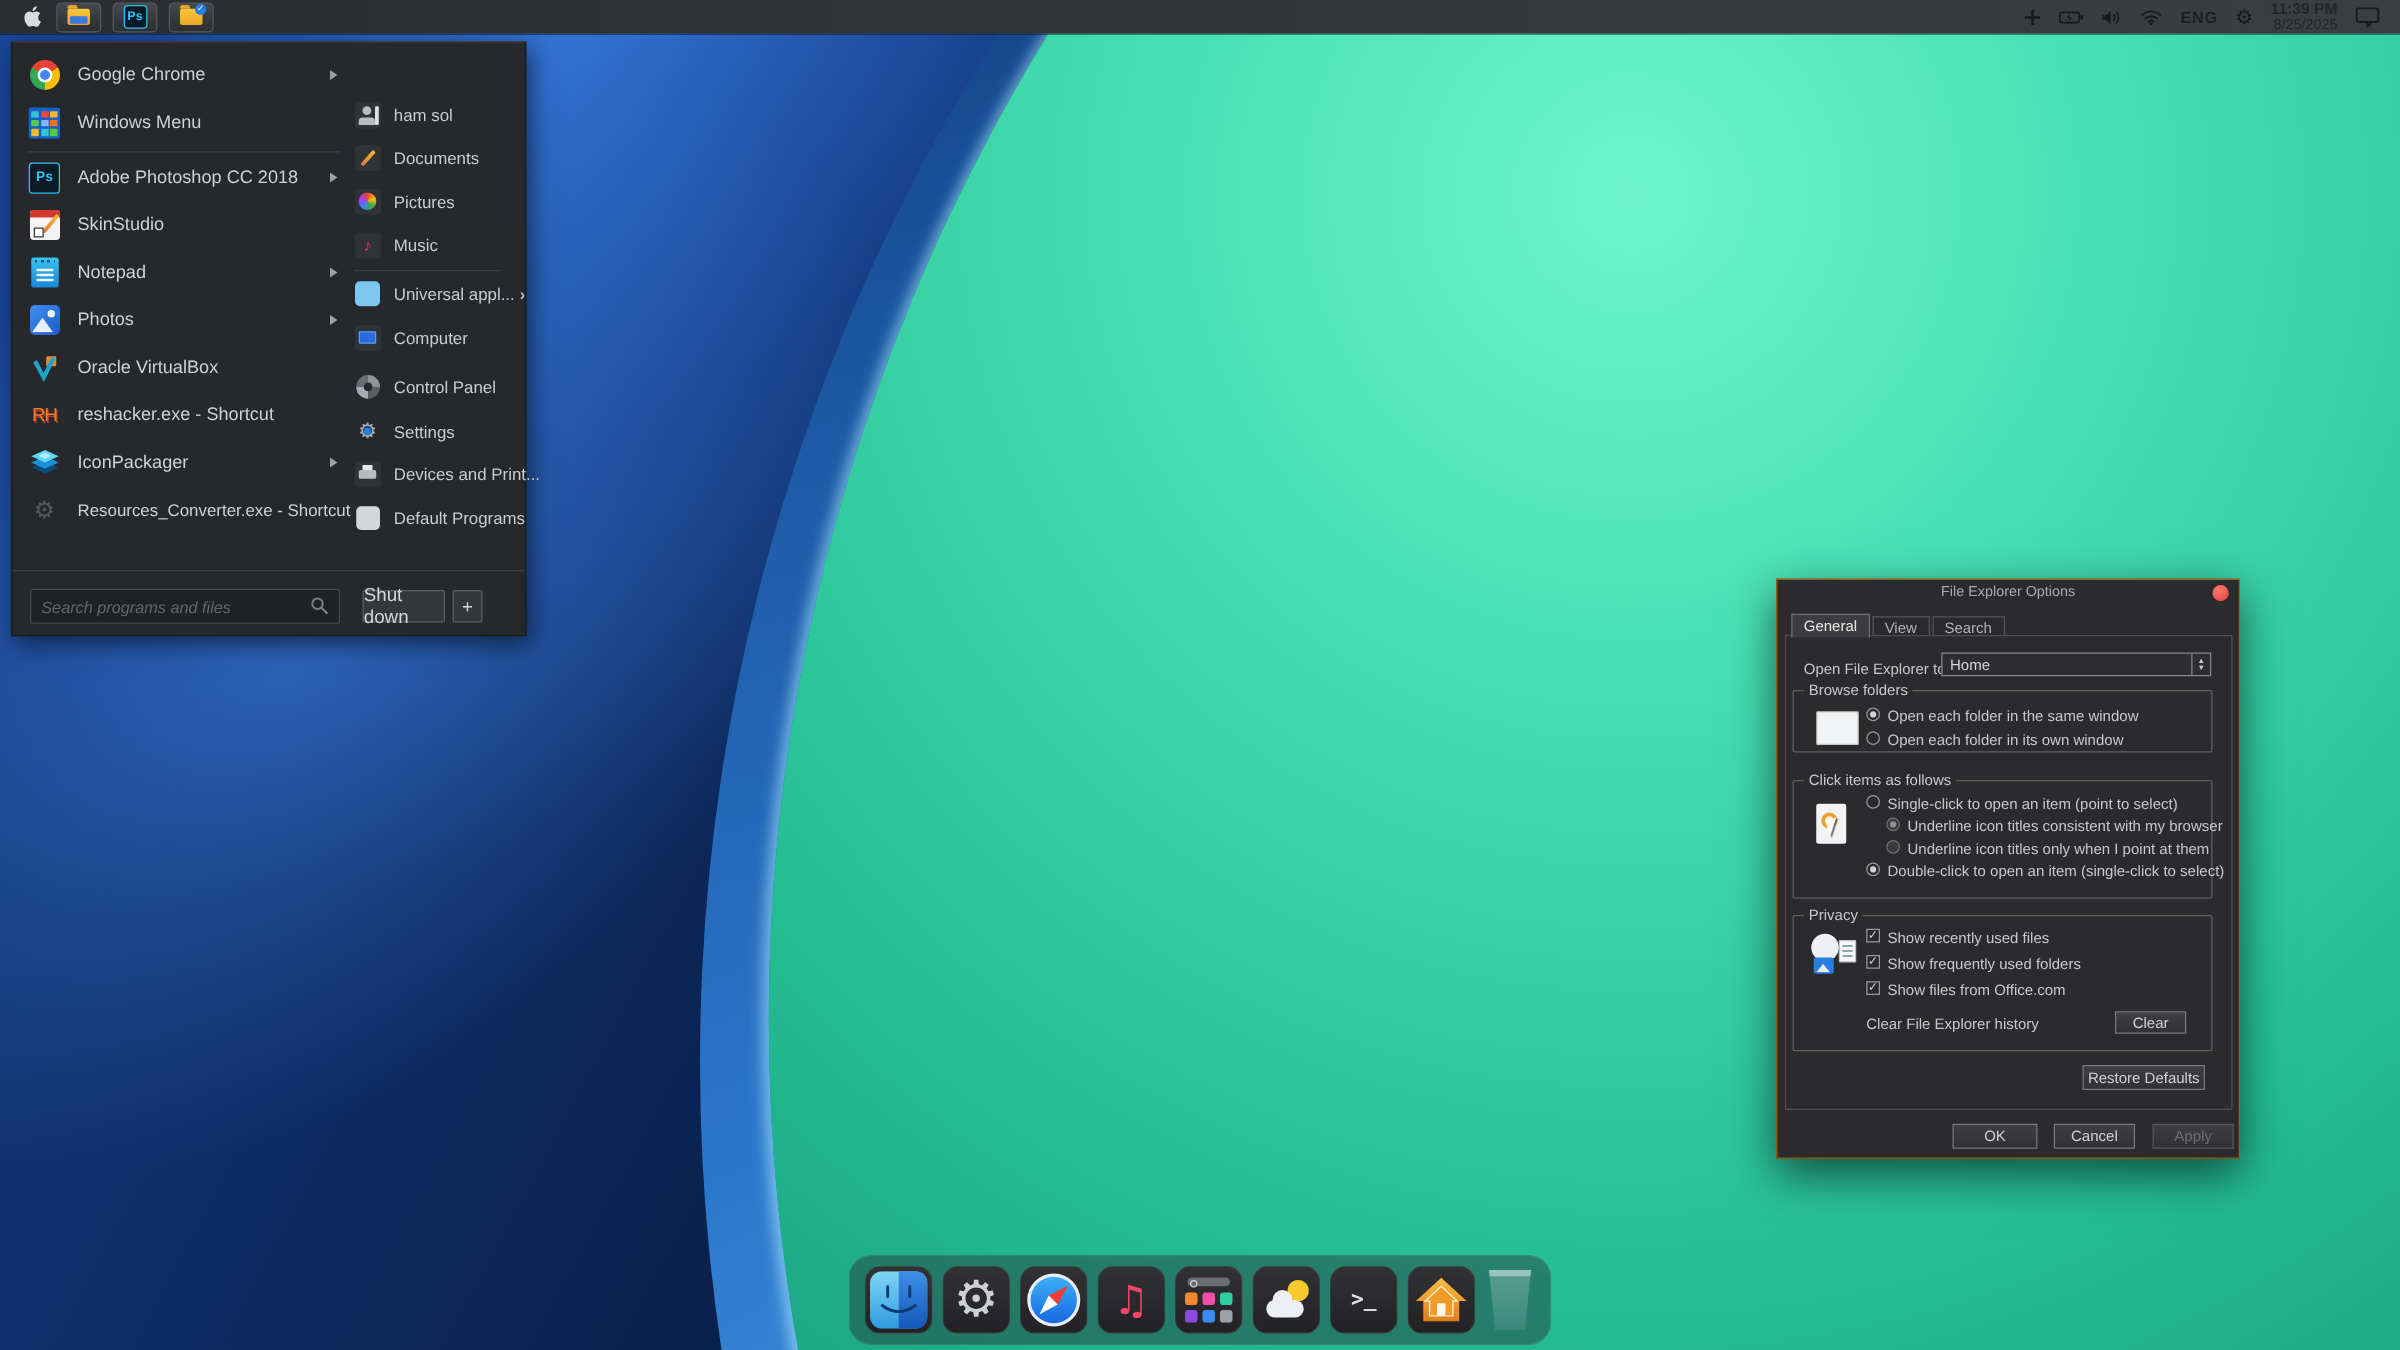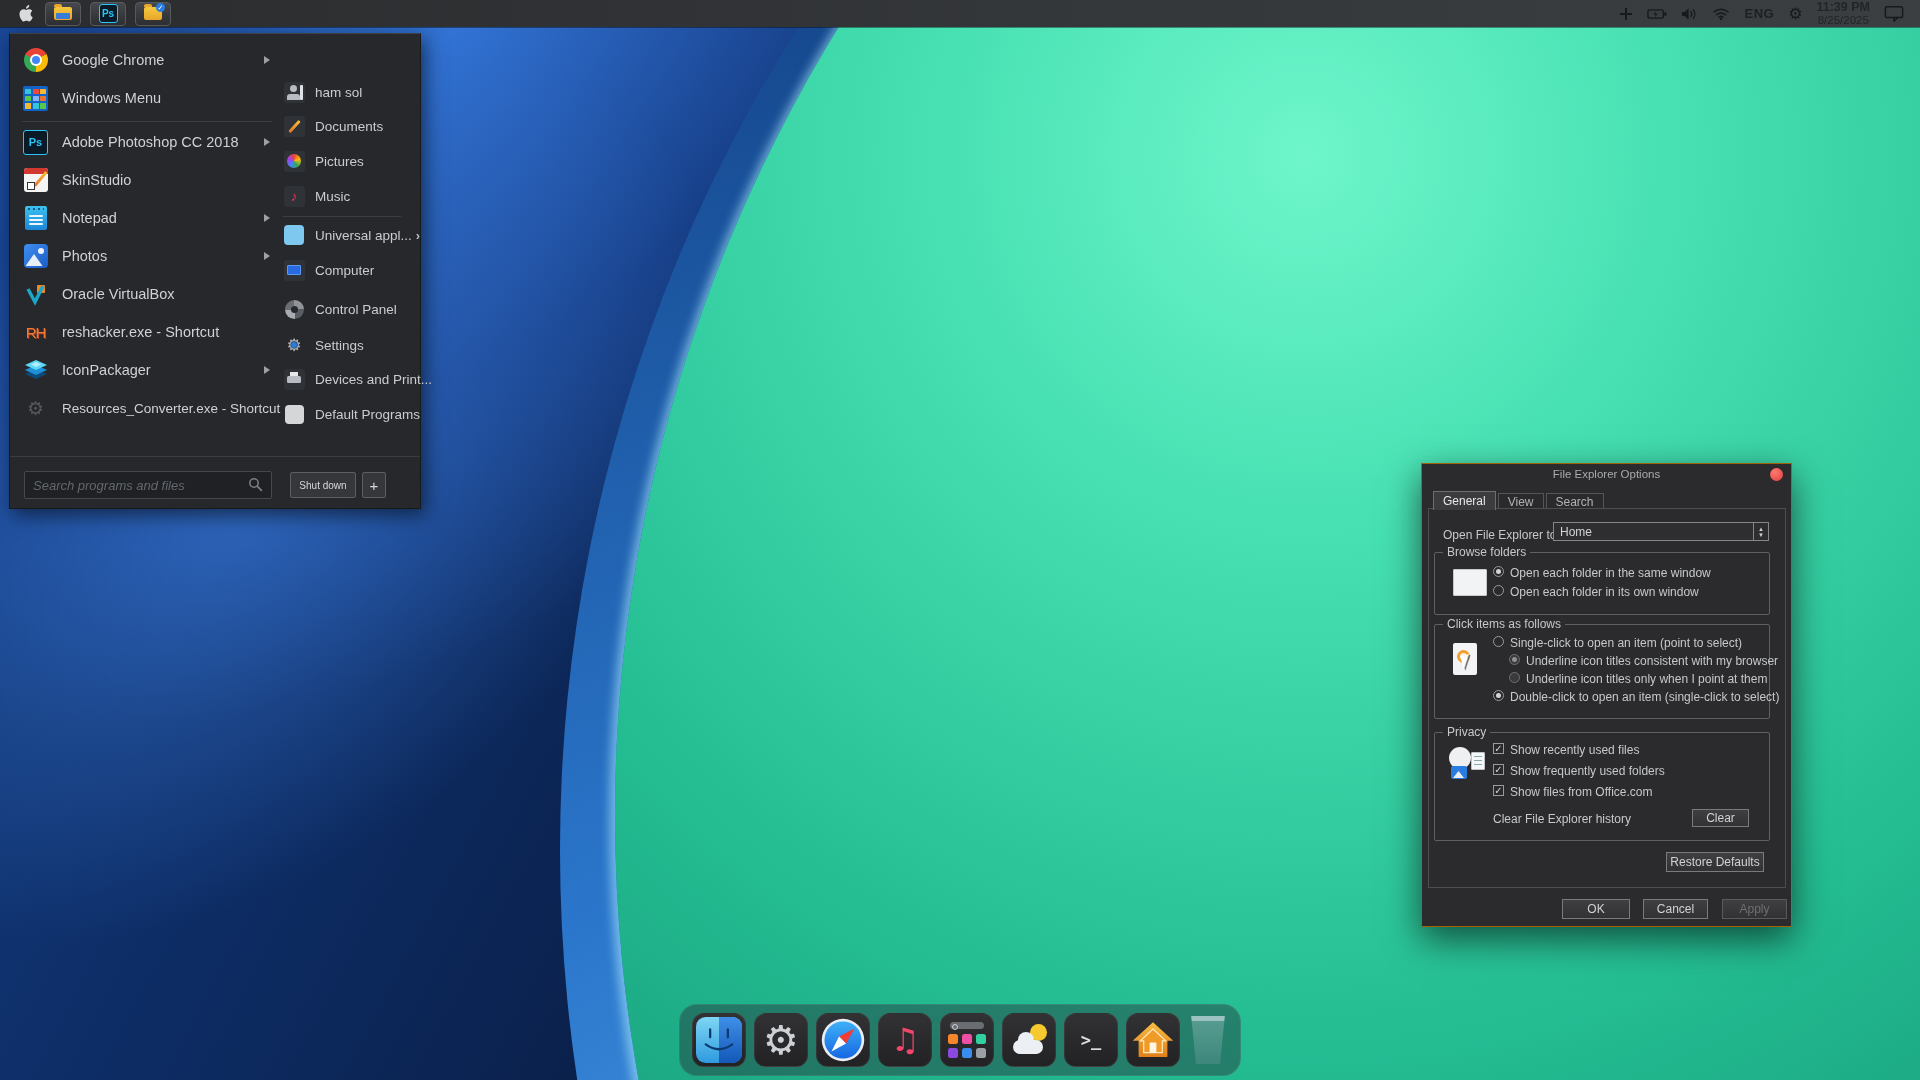--- a/index.html
+++ b/index.html
@@ -31,21 +31,21 @@
   .folder::before{content:"";position:absolute;left:0;top:-3px;width:8px;height:3px;background:#e8a62a;border-radius:2px 2px 0 0;}
   .folder .pocket{position:absolute;left:2px;bottom:1px;width:14px;height:6px;background:#3a7ad8;border-radius:1px;}
   .folder .check{position:absolute;right:-3px;top:-4px;width:9px;height:9px;background:#2a7de0;border-radius:50%;
     color:#fff;font-size:7px;line-height:9px;text-align:center;}
   .ps-mini{width:19px;height:19px;background:#0a1a26;border:1.5px solid #2cc4f5;border-radius:3px;
     color:#2cc4f5;font-size:10px;font-weight:bold;display:flex;align-items:center;justify-content:center;}
   .mb-right{margin-left:auto;display:flex;align-items:center;gap:14px;padding-right:16px;color:#17191c;}
   .tray-glyph{display:flex;align-items:center;justify-content:center;}
   .tray-lang{font-size:13px;font-weight:bold;color:#1d2023;letter-spacing:.5px;}
   .gear-glyph{font-family:"DejaVu Sans",sans-serif;font-size:16px;color:#17191c;}
-  .clock{text-align:center;line-height:1.05;color:#222527;}
+  .clock{text-align:right;line-height:1.05;color:#222527;}
   .clock .t{font-size:12.5px;font-weight:bold;}
   .clock .d{font-size:11.5px;}
   
   .startmenu{position:absolute;left:9px;top:33px;width:412px;height:476px;background:#26282b;
     border:1px solid #17191b;border-top:1px solid #3e4146;box-shadow:4px 6px 18px rgba(0,0,0,.55);z-index:40;}
   .sm-row{position:absolute;left:12px;width:250px;height:38px;display:flex;align-items:center;cursor:default;}
   .sm-row .lbl{margin-left:13px;font-size:14.5px;color:#ced1d5;white-space:nowrap;}
   .sm-ico{width:27px;height:27px;display:flex;align-items:center;justify-content:center;flex:none;}
   .sub-arrow{position:absolute;right:2px;width:0;height:0;border-left:6px solid #9aa0a6;
     border-top:4.5px solid transparent;border-bottom:4.5px solid transparent;}
@@ -55,21 +55,21 @@
   .sm-ico-r{width:22px;height:22px;display:flex;align-items:center;justify-content:center;flex:none;}
   .sm-sep-r{position:absolute;left:273px;width:118px;height:1px;background:#3a3d41;}
   .r-arrow{margin-left:4px;color:#b8bcc2;font-size:13px;font-weight:bold;}
   .sm-bottom-sep{position:absolute;left:0;top:422px;width:410px;height:1px;background:#3a3d41;}
   .sm-search{position:absolute;left:14px;top:437px;width:248px;height:28px;background:#1f2124;
     border:1px solid #45484e;border-radius:2px;color:#a8acb2;font-size:13px;padding:0 26px 0 8px;
     font-style:italic;outline:none;}
   .sm-search::placeholder{color:#63686e;font-style:italic;}
   .search-mag{position:absolute;left:238px;top:443px;}
   .btn-shut{position:absolute;left:280px;top:438px;width:66px;height:26px;background:#35373b;
-    border:1px solid #5b5e64;border-radius:2px;color:#d4d7da;font-size:10px;display:flex;
+    border:1px solid #5b5e64;border-radius:2px;color:#d4d7da;font-size:15px;display:flex;
     align-items:center;justify-content:center;cursor:default;}
   .btn-plus{position:absolute;left:352px;top:438px;width:24px;height:26px;background:#35373b;
     border:1px solid #5b5e64;border-radius:2px;color:#d4d7da;font-size:15px;display:flex;
     align-items:center;justify-content:center;cursor:default;}
   .allprog-tri{width:0;height:0;border-left:9px solid #9a9ea4;border-top:6px solid transparent;
     border-bottom:6px solid transparent;margin-left:8px;}
   
   .ic-chrome{width:24px;height:24px;border-radius:50%;
     background:conic-gradient(from -60deg,#ea4335 0 120deg,#fbbc05 0 240deg,#34a853 0 360deg);
     display:flex;align-items:center;justify-content:center;}
@@ -134,21 +134,21 @@
   .tab.active{background:#3c3c3e;border-color:#6e6e70;color:#e6e7e8;height:19px;line-height:19px;position:relative;z-index:2;}
   .pane{position:absolute;left:6px;top:44px;width:358px;height:380px;border:1px solid #4e4e50;background:#2b2b2d;}
   .row-open{position:absolute;left:14px;top:19px;}
   .dd{position:absolute;left:124px;top:13px;width:216px;height:19px;background:#2e2e30;border:1px solid #85868a;
     display:flex;align-items:center;}
   .dd .val{padding-left:6px;color:#d2d4d6;flex:1;}
   .dd .spin{width:15px;height:100%;border-left:1px solid #85868a;display:flex;flex-direction:column;
     align-items:center;justify-content:center;font-size:6px;color:#cfd1d3;line-height:6px;}
   .group{position:absolute;left:5px;width:336px;border:1px solid #606062;border-radius:2px;}
   .group .gtitle{position:absolute;top:-8px;left:8px;background:#2b2b2d;padding:0 4px;color:#c6c8ca;}
-  .g-browse{top:43px;height:63px;}
+  .g-browse{top:43px;height:50px;}
   .g-click{top:115px;height:95px;}
   .g-priv{top:223px;height:109px;}
   .g-icon{position:absolute;}
   .opt-row{position:absolute;left:58px;display:flex;align-items:flex-start;white-space:nowrap;}
   .radio{width:11px;height:11px;border:1px solid #9a9a9c;border-radius:50%;background:#2a2a2c;
     margin-right:6px;flex:none;display:flex;align-items:center;justify-content:center;}
   .radio.sel::after{content:"";width:5px;height:5px;border-radius:50%;background:#d2d4d6;}
   .radio.dis{border-color:#707072;background:#3a3a3c;}
   .radio.dis.sel::after{background:#8e9092;}
   .cbx{width:11px;height:11px;border:1px solid #9a9a9c;background:#2a2a2c;margin-right:6px;flex:none;

